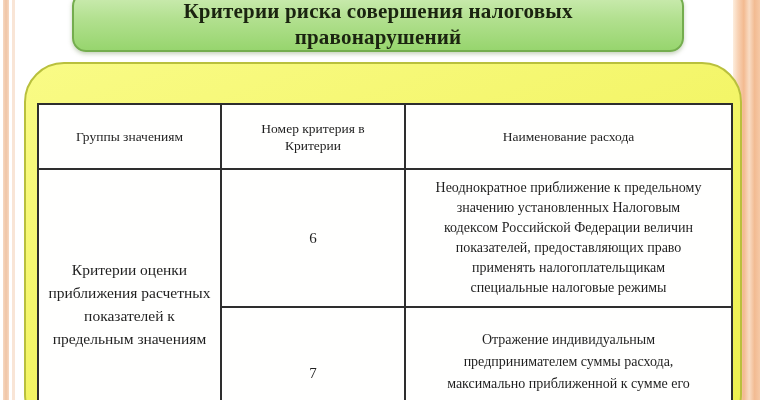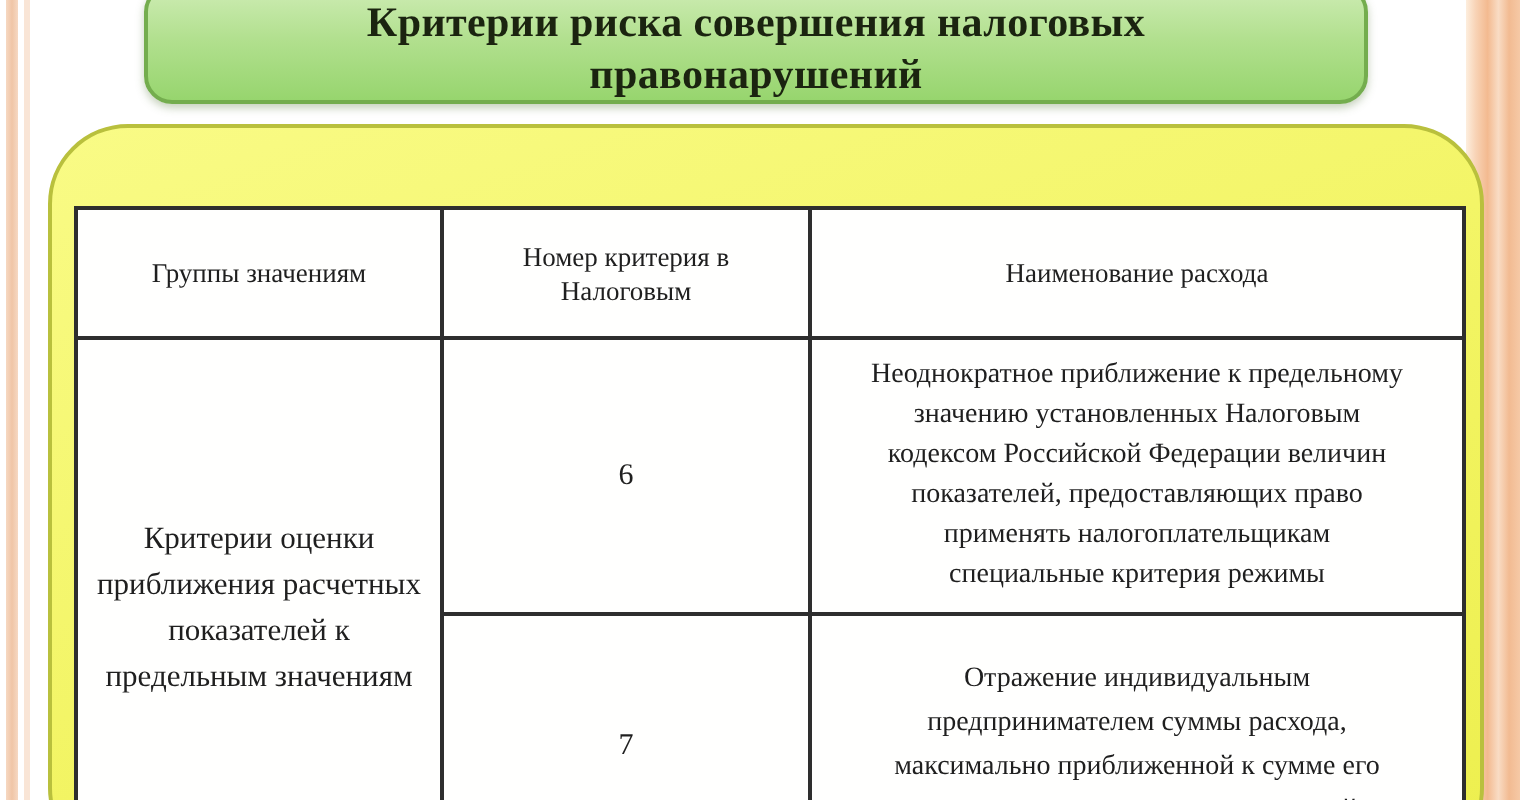--- a/index.html
+++ b/index.html
@@ -87,35 +87,35 @@
   <table class="criteria">
     <colgroup>
       <col style="width:183px">
       <col style="width:184px">
       <col style="width:327px">
     </colgroup>
     <tbody>
         <tr class="row-header">
       <th class="hdr">Группы значениям</th>
       <th class="hdr">Номер критерия в
-Налоговым</th>
+Критерии</th>
       <th class="hdr">Наименование расхода</th>
     </tr>
     <tr class="row-1">
       <td class="group-cell" rowspan="2">Критерии оценки
 приближения расчетных
 показателей к
 предельным значениям</td>
       <td class="num-cell">6</td>
       <td class="name-cell">Неоднократное приближение к предельному
 значению установленных Налоговым
 кодексом Российской Федерации величин
 показателей, предоставляющих право
 применять налогоплательщикам
-специальные критерия режимы</td>
+специальные налоговые режимы</td>
     </tr>
     <tr class="row-2">
       <td class="num-cell">7</td>
       <td class="name-cell tall">Отражение индивидуальным
 предпринимателем суммы расхода,
 максимально приближенной к сумме его
 дохода, полученного за календарный</td>
     </tr>
   </tbody>
     </table>

